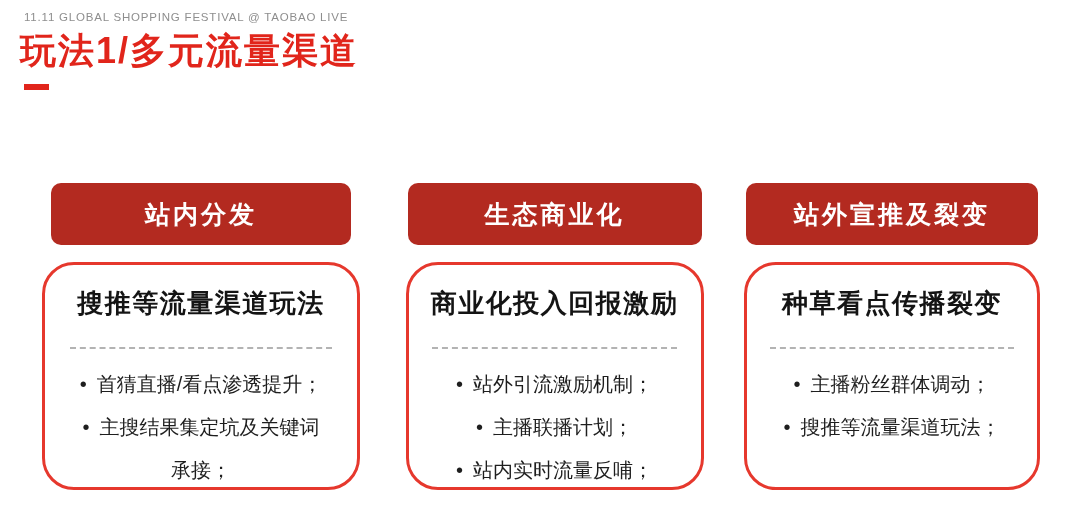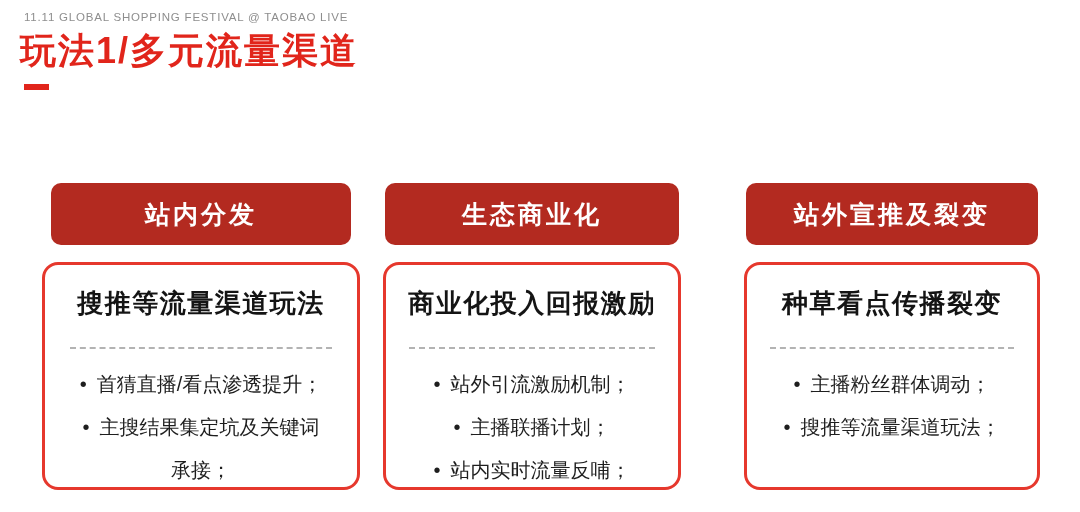--- a/index.html
+++ b/index.html
@@ -45,21 +45,21 @@
   .columns {
     position: absolute;
     left: 42px;
     top: 183px;
     width: 998px;
     display: flex;
     justify-content: space-between;
   }
   .col { display: block; }
   .col-1 { width: 318px; }
-  .col-2 { width: 298px; }
+  .col-2 { width: 298px; padding-left: 45px; }
   .col-3 { width: 296px; padding-left: 40px; }
   .banner {
     height: 62px;
     margin: 0 2px;
     background: #b32a20;
     border-radius: 10px;
     color: #ffffff;
     font-size: 25px;
     font-weight: 600;
     letter-spacing: 3px;
@@ -67,21 +67,21 @@
     align-items: center;
     justify-content: center;
   }
   .col-1 .banner { margin: 0 9px; }
   .card {
     margin-top: 17px;
     height: 228px;
     box-sizing: border-box;
     background: #ffffff;
     border: 3px solid #e6382d;
-    border-radius: 16px;
+    border-radius: 32px;
     padding-top: 21px;
     text-align: center;
   }
   .card-title {
     font-size: 26px;
     line-height: 34px;
     font-weight: 600;
     letter-spacing: 1.5px;
     color: #141414;
   }

